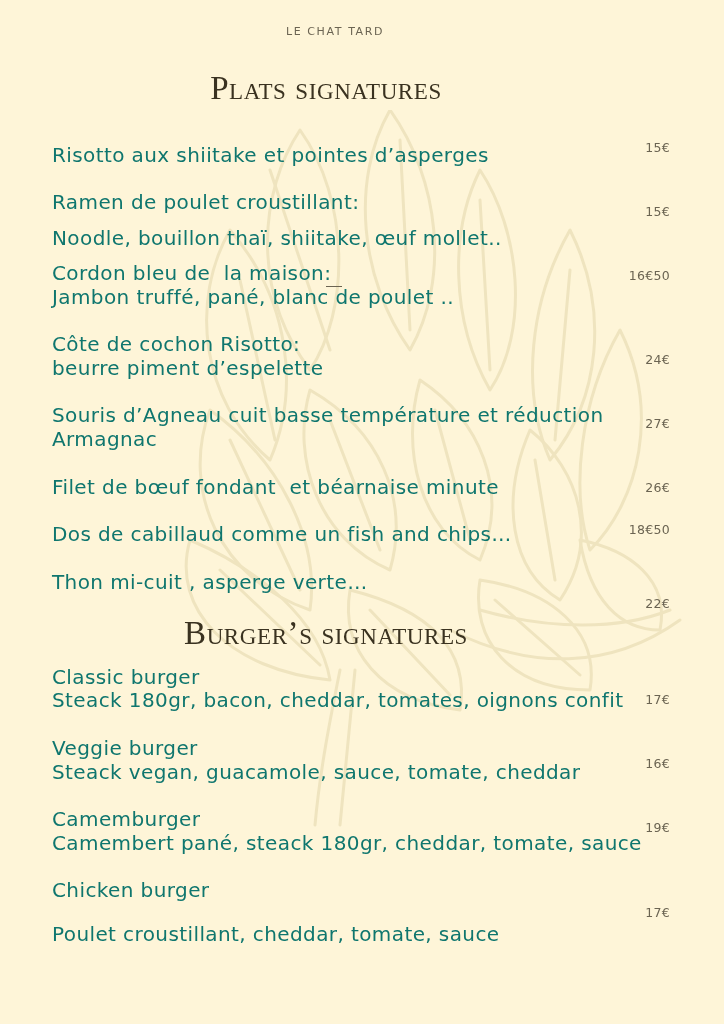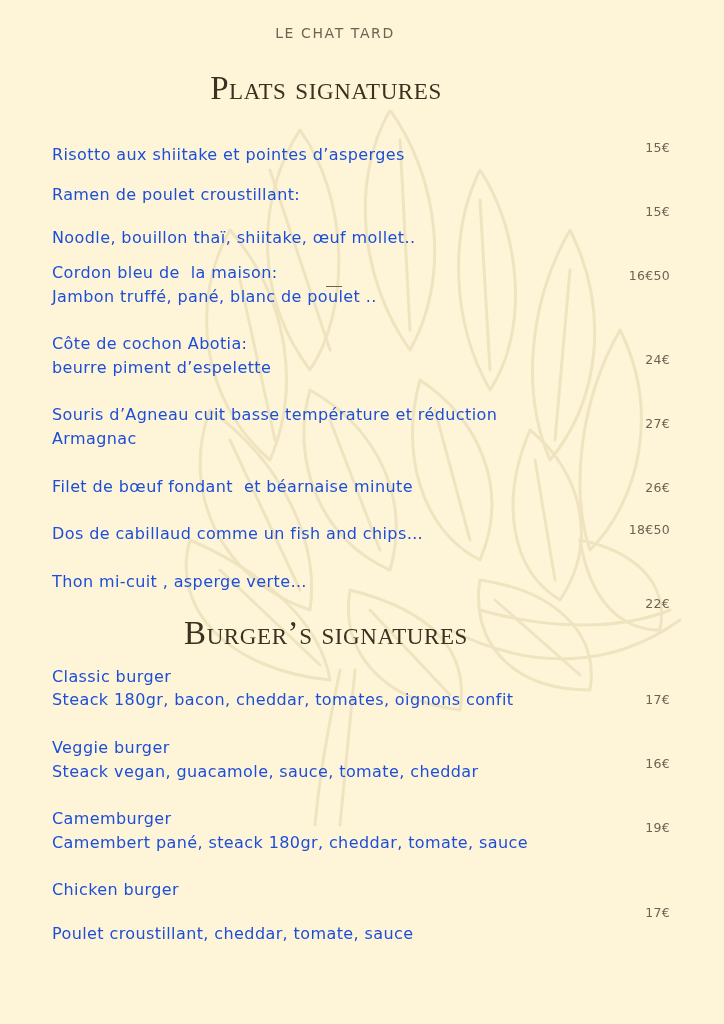--- a/index.html
+++ b/index.html
@@ -22,42 +22,42 @@
       height: 720px;
       pointer-events: none;
     }
     .brand {
       position: absolute;
       top: 25px;
       left: 0;
       width: 670px;
       text-align: center;
       font-family: "DejaVu Sans", sans-serif;
-      font-size: 14px;
+      font-size: 11px;
       letter-spacing: 1.6px;
       color: #6b6452;
     }
     .section-title {
       position: absolute;
       left: 0;
       width: 652px;
       text-align: center;
       font-family: "Liberation Serif", "DejaVu Serif", serif;
       font-variant: small-caps;
       font-size: 33px;
       letter-spacing: 0.6px;
       color: #3a3220;
     }
     .item-line {
       position: absolute;
       left: 52px;
       font-family: "DejaVu Sans", sans-serif;
-      font-size: 16px;
+      font-size: 20px;
       letter-spacing: 0.4px;
-      color: #1d4ed8;
+      color: #0f766e;
       white-space: pre;
       line-height: 18px;
     }
     .price {
       position: absolute;
       right: 54px;
       font-family: "DejaVu Sans", sans-serif;
       font-size: 12.5px;
       letter-spacing: 0.3px;
       color: #6b6452;
@@ -111,34 +111,34 @@
 <div class="brand">LE CHAT TARD</div>
 
 <div class="section-title" style="top:70px;">Plats signatures</div>
 
 <div>
   <div class="item-line" style="top:146px;">Risotto aux shiitake et pointes d’asperges</div>
   <div class="price" style="top:140px;">15€</div>
 </div>
 
 <div>
-  <div class="item-line" style="top:186px;">Ramen de poulet croustillant:</div>
+  <div class="item-line" style="top:193px;">Ramen de poulet croustillant:</div>
   <div class="item-line" style="top:229px;">Noodle, bouillon thaï, shiitake, œuf mollet..</div>
   <div class="price" style="top:204px;">15€</div>
 </div>
 
 <div>
   <div class="item-line" style="top:264px;">Cordon bleu de  la maison:</div>
   <div class="item-line" style="top:288px;">Jambon truffé, pané, blanc de poulet ..</div>
   <div class="overline-mark"></div>
   <div class="price" style="top:268px;">16€50</div>
 </div>
 
 <div>
-  <div class="item-line" style="top:335px;">Côte de cochon Abotia:</div>
+  <div class="item-line" style="top:335px;">Côte de cochon Risotto:</div>
   <div class="item-line" style="top:359px;">beurre piment d’espelette</div>
   <div class="price" style="top:352px;">24€</div>
 </div>
 
 <div>
   <div class="item-line" style="top:406px;">Souris d’Agneau cuit basse température et réduction</div>
   <div class="item-line" style="top:430px;">Armagnac</div>
   <div class="price" style="top:416px;">27€</div>
 </div>
 

